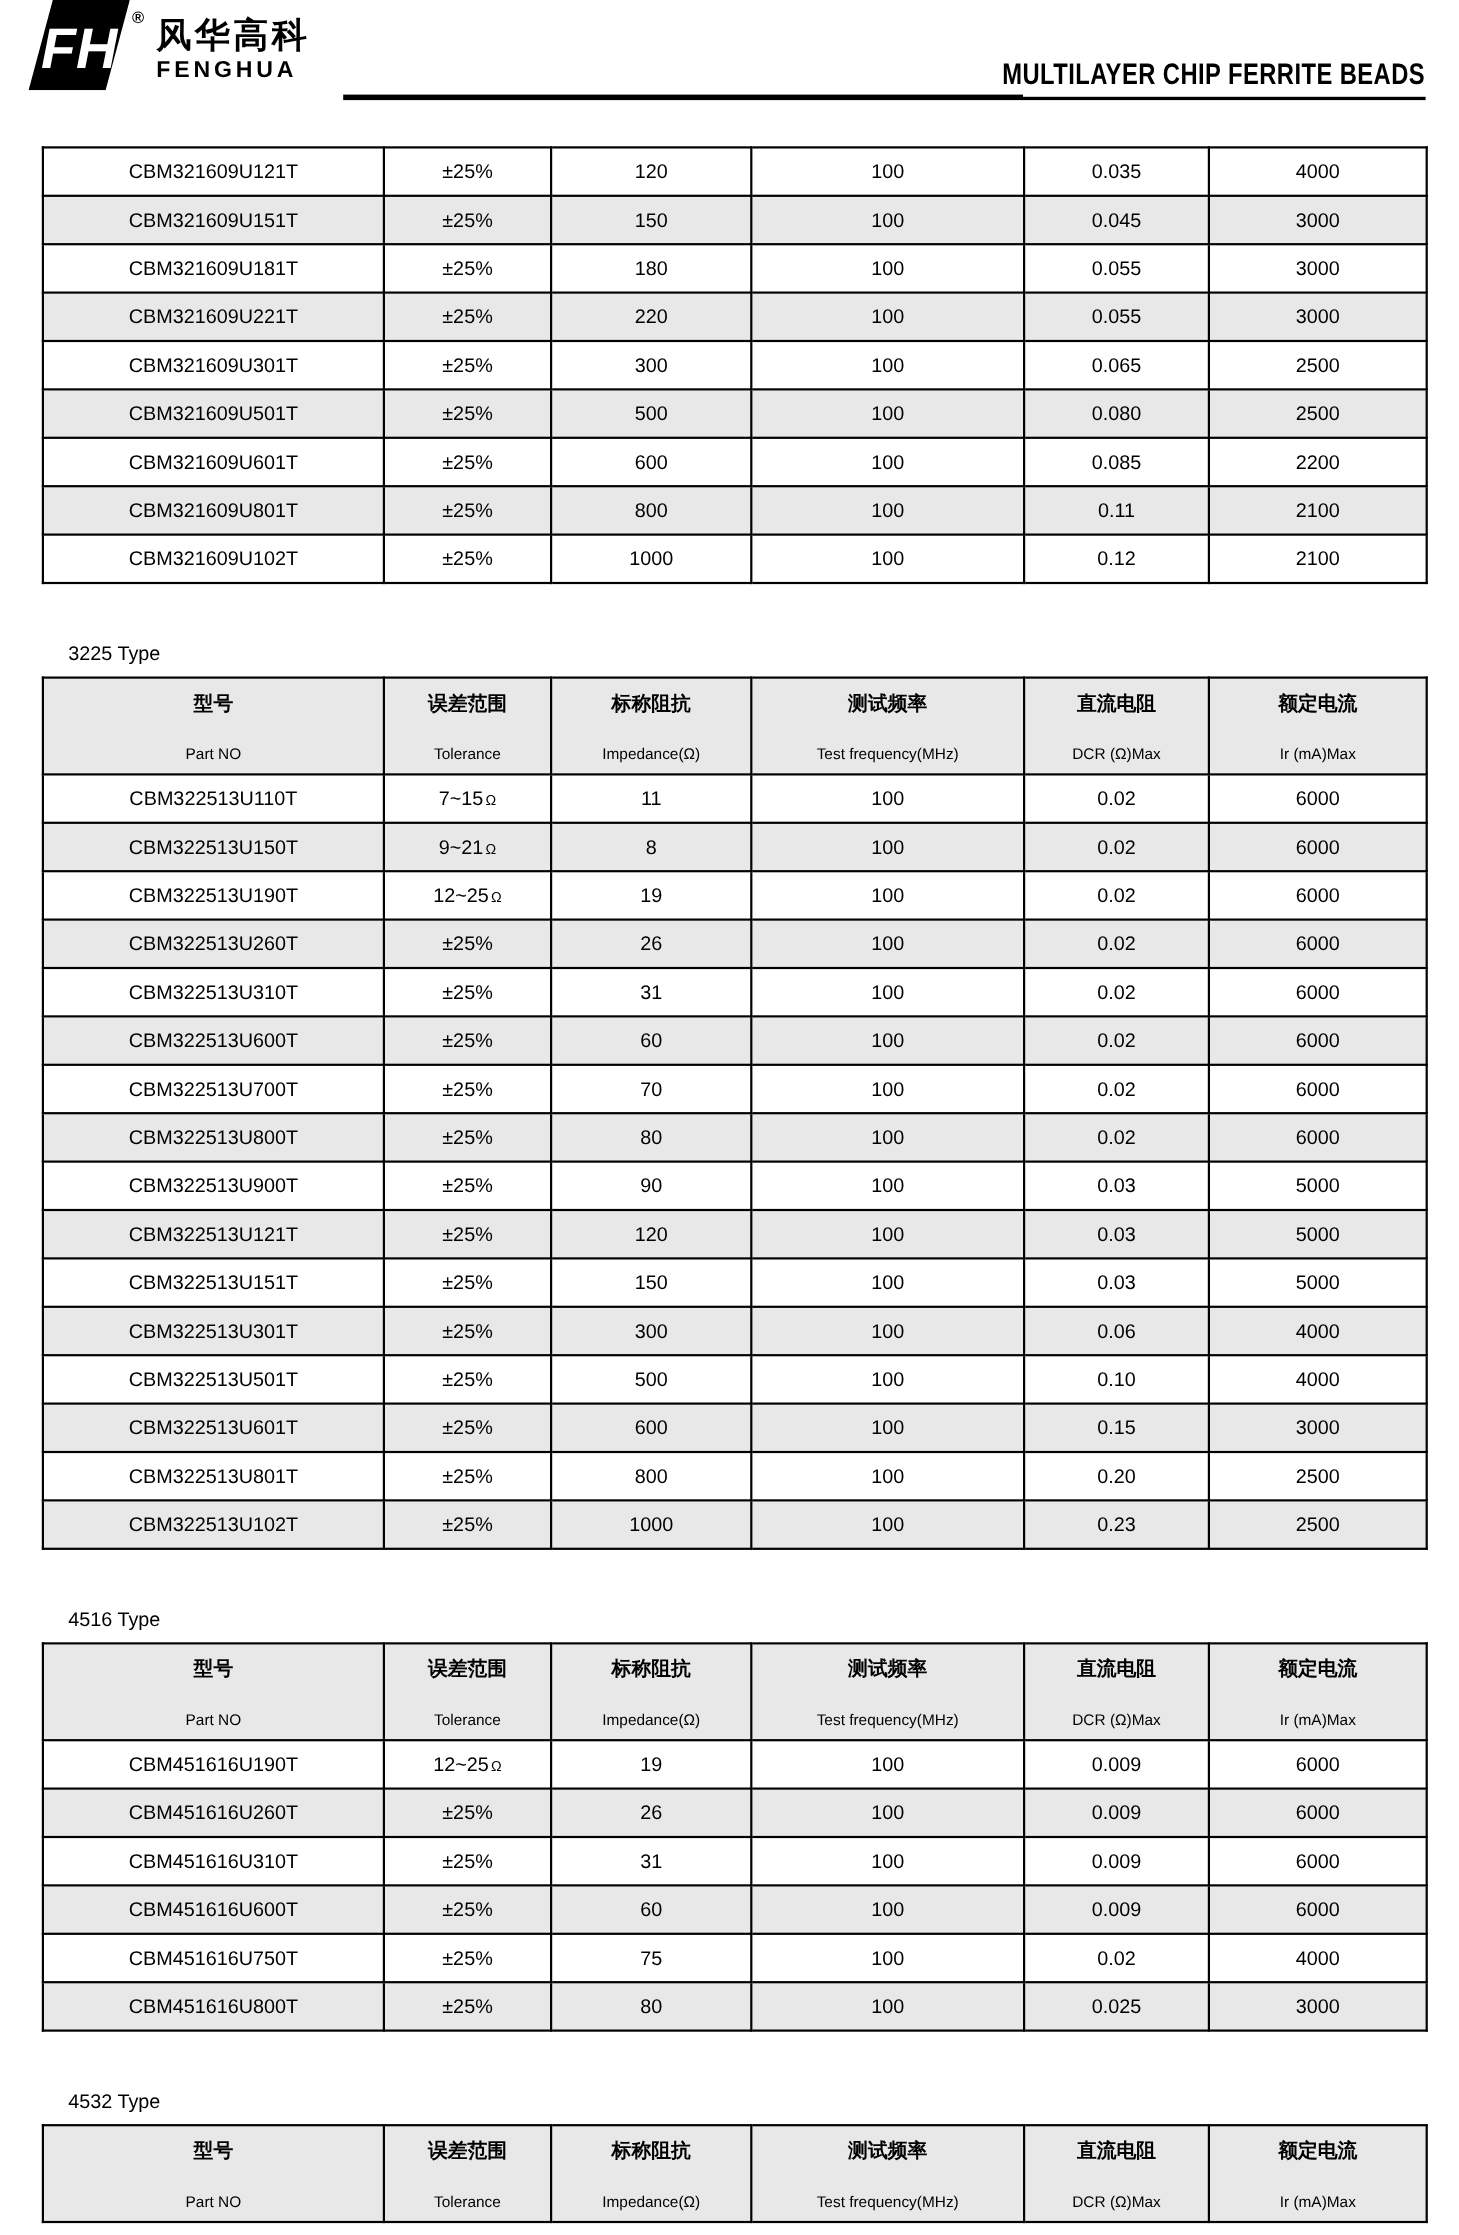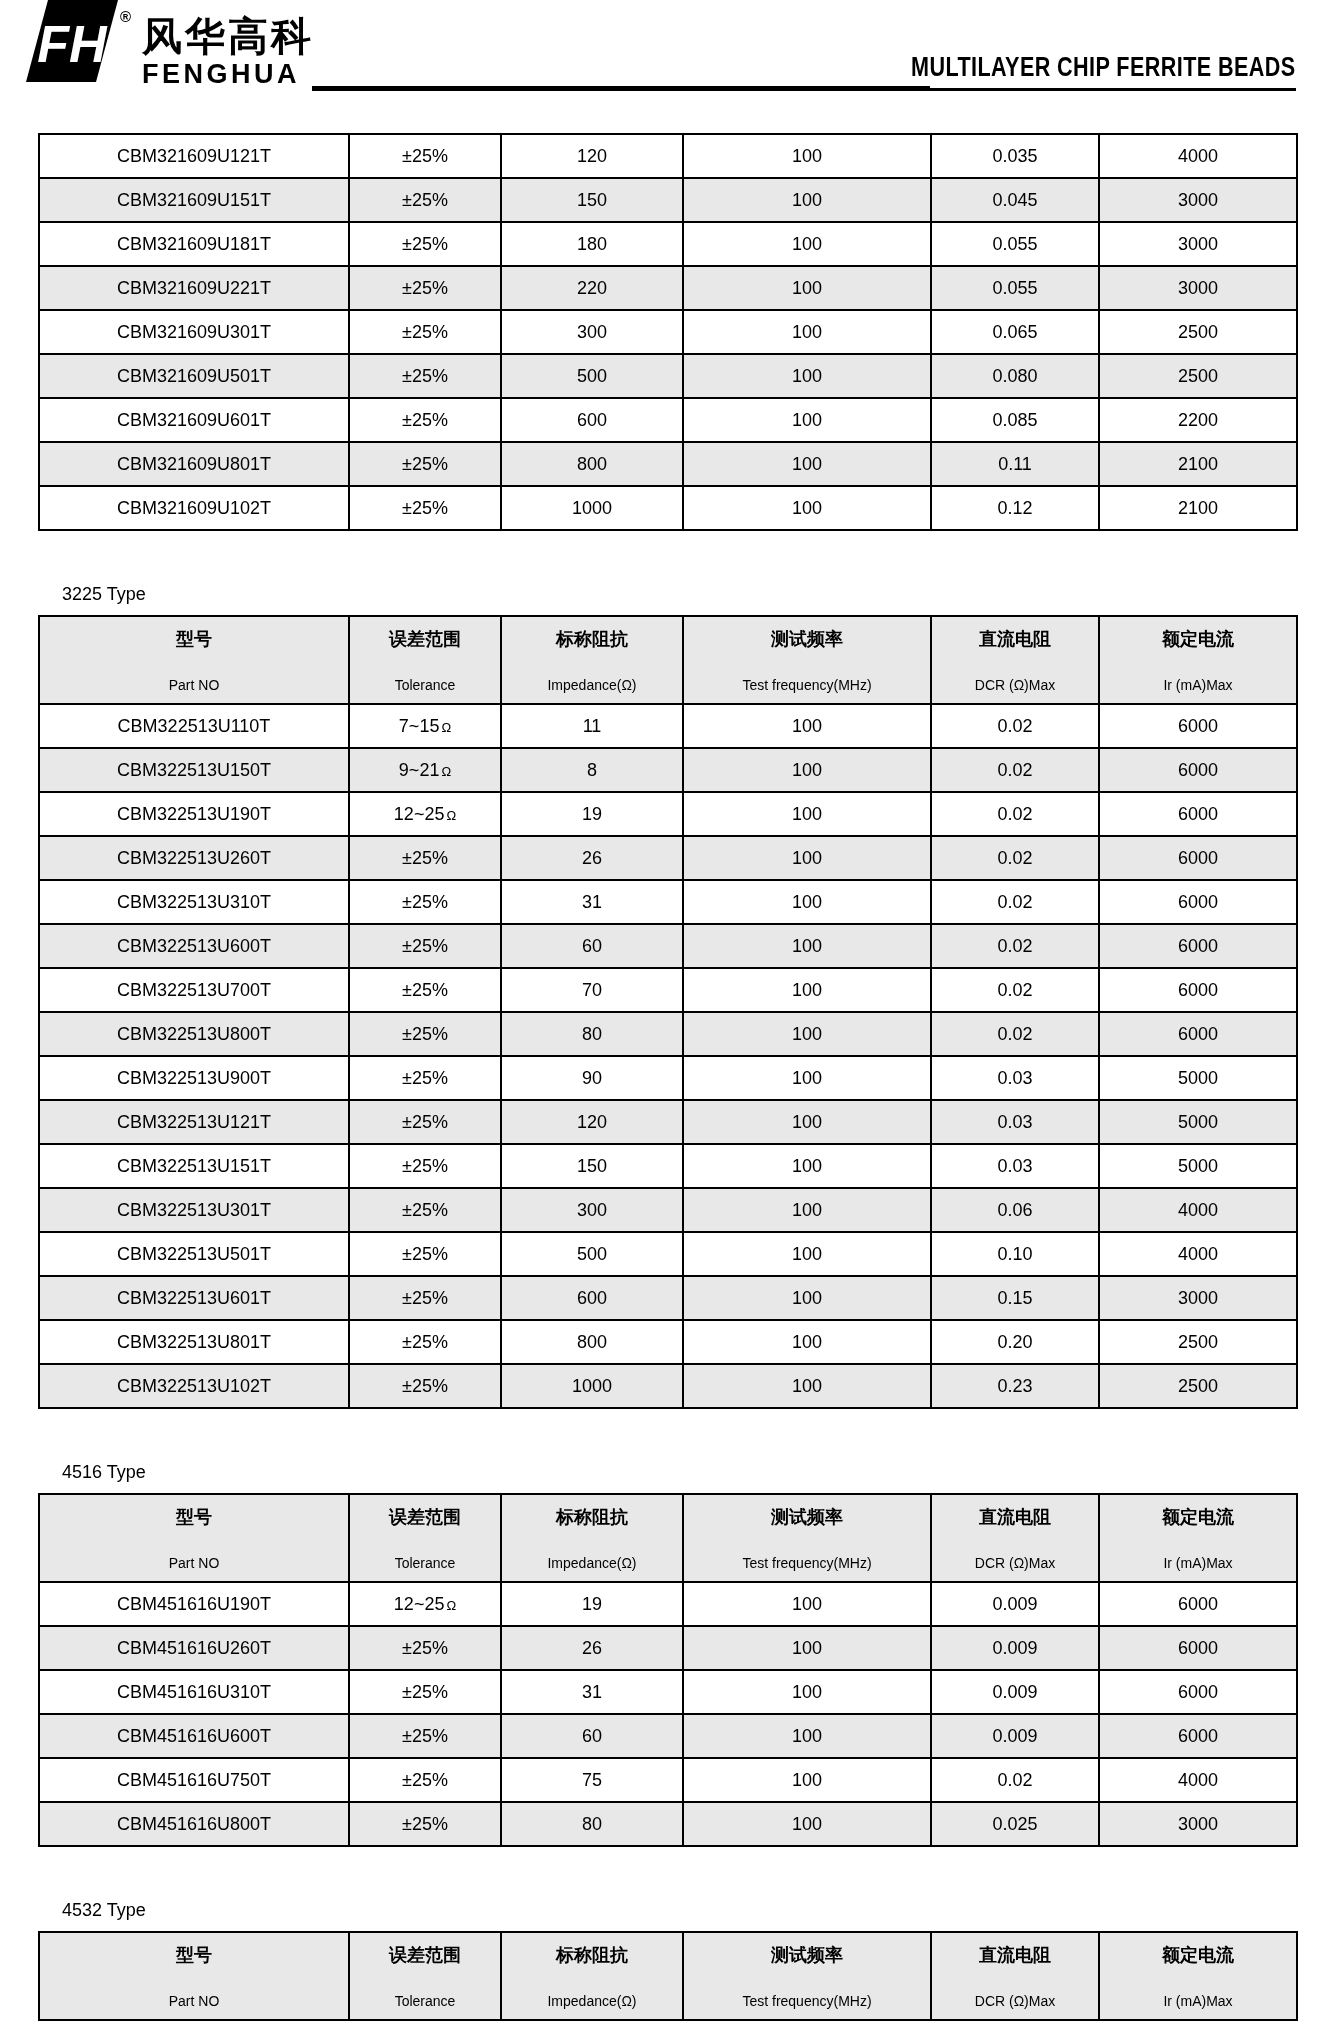--- a/index.html
+++ b/index.html
@@ -8,22 +8,22 @@
     font-family:"Liberation Sans","DejaVu Sans",sans-serif;
     overflow:hidden;position:relative;
   }
   .page{width:1326px;height:2032px;position:relative;}
 
   
   .doc-header{position:relative;height:133px;}
   .logo-mark{position:absolute;left:26px;top:0;width:92px;height:82px;}
   .reg-mark{position:absolute;left:120px;top:8px;font-size:15px;font-weight:bold;}
   .brand{position:absolute;left:142px;top:16px;line-height:1;}
-  .brand-cn{font-size:40px;font-weight:bold;letter-spacing:3px;white-space:nowrap;}
-  .brand-en{font-size:27px;font-weight:bold;letter-spacing:3.5px;margin-top:5px;white-space:nowrap;}
+  .brand-cn{font-size:32px;font-weight:bold;letter-spacing:3px;white-space:nowrap;}
+  .brand-en{font-size:21px;font-weight:bold;letter-spacing:3.5px;margin-top:5px;white-space:nowrap;}
   .doc-title{
     position:absolute;top:52px;right:30px;font-size:27px;font-weight:bold;
     transform:scaleX(.8);transform-origin:right center;white-space:nowrap;letter-spacing:.5px;
   }
   .rule-thick{position:absolute;left:312px;top:86px;width:618px;height:5px;background:var(--border);}
   .rule-thin{position:absolute;left:930px;top:88px;width:366px;height:3px;background:var(--border);}
 
   
   .type-label{margin:52px 16px 10px 62px;font-size:18px;line-height:22px;}
 

